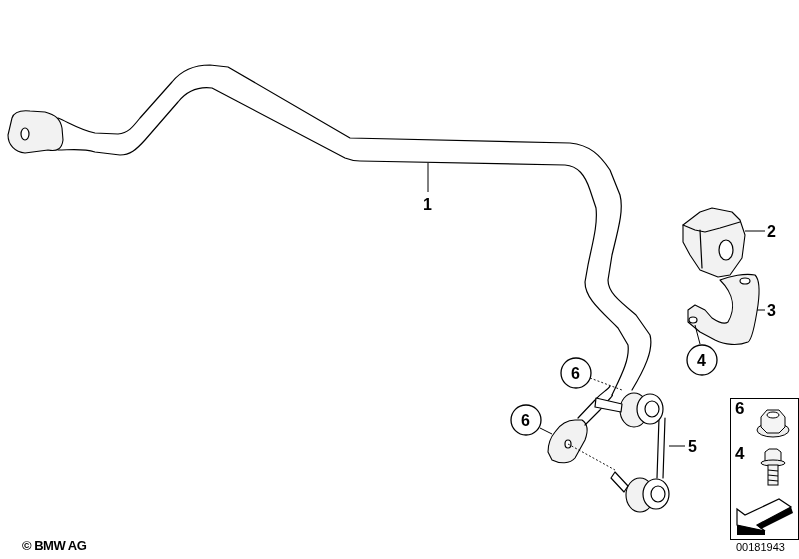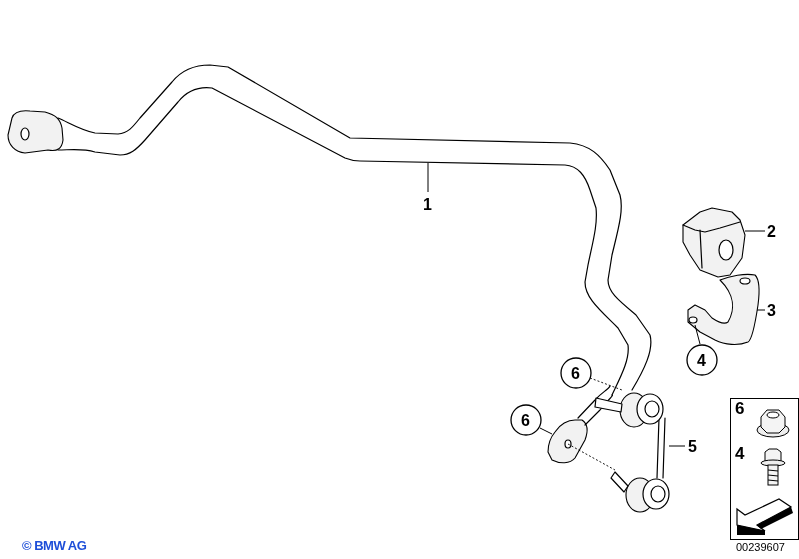--- a/index.html
+++ b/index.html
@@ -5,21 +5,21 @@
   html,body{margin:0;padding:0;background:#fff;}
   body{width:799px;height:559px;position:relative;overflow:hidden;font-family:"Liberation Sans",sans-serif;}
   #diagram{position:absolute;left:0;top:0;}
   .num{font-family:"Liberation Sans",sans-serif;font-weight:bold;font-size:16px;fill:#000;}
   .circ{fill:#fff;stroke:#000;stroke-width:1.3;}
   .part{fill:#fff;stroke:#000;stroke-width:1.2;stroke-linejoin:round;stroke-linecap:round;}
   .shade{fill:#f2f2f2;stroke:#000;stroke-width:1.1;stroke-linejoin:round;}
   .lead{stroke:#000;stroke-width:1;fill:none;}
   .dash{stroke:#000;stroke-width:0.9;fill:none;stroke-dasharray:2 2;}
   .legend-box{position:absolute;border:1px solid #000;background:#fff;}
-  .copyright{position:absolute;left:22px;top:538px;font-size:13px;font-weight:bold;color:#1d4ed8;letter-spacing:-0.5px;text-align:center;}
+  .copyright{position:absolute;left:22px;top:538px;font-size:13px;font-weight:bold;color:#000000;letter-spacing:-0.5px;text-align:center;}
   .drawing-no{position:absolute;left:736px;top:541px;font-size:11px;color:#000;}
 </style>
 </head>
 <body>
 
 <svg id="diagram" width="799" height="559" viewBox="0 0 799 559" xmlns="http://www.w3.org/2000/svg">
 
   <g>
 
     <path class="part" fill="none" style="fill:none" d="M58,118 C68,122 80,130 95,133 L118,134 C128,133 132,128 140,118 L172,82 C180,72 192,65 210,65 L228,67 L350,138 L570,143 C590,145 600,155 610,170 L620,195 C624,210 618,230 612,255 L608,280 C608,292 618,300 636,315 L650,335 C654,350 644,370 632,390"></path>
@@ -106,13 +106,13 @@
 </div>
 <div class="legend-box" style="left:730px;top:493px;width:67px;height:46px;border-top:none;">
   <svg width="66" height="44" style="position:absolute;left:0;top:0;">
     <path d="M6,32 L6,16 L14,22 L48,6 L60,14 L26,32 L34,38 Z" fill="#fff" stroke="#000" stroke-width="1.2"></path>
     <path d="M6,32 L34,38 L34,42 L6,42 Z" fill="#000"></path>
     <path d="M26,32 L60,14 L62,20 L30,36 Z" fill="#000"></path>
   </svg>
 </div>
 
 <div class="copyright">© BMW AG</div>
-<div class="drawing-no">00239607</div>
+<div class="drawing-no">00181943</div>
 
 </body></html>

